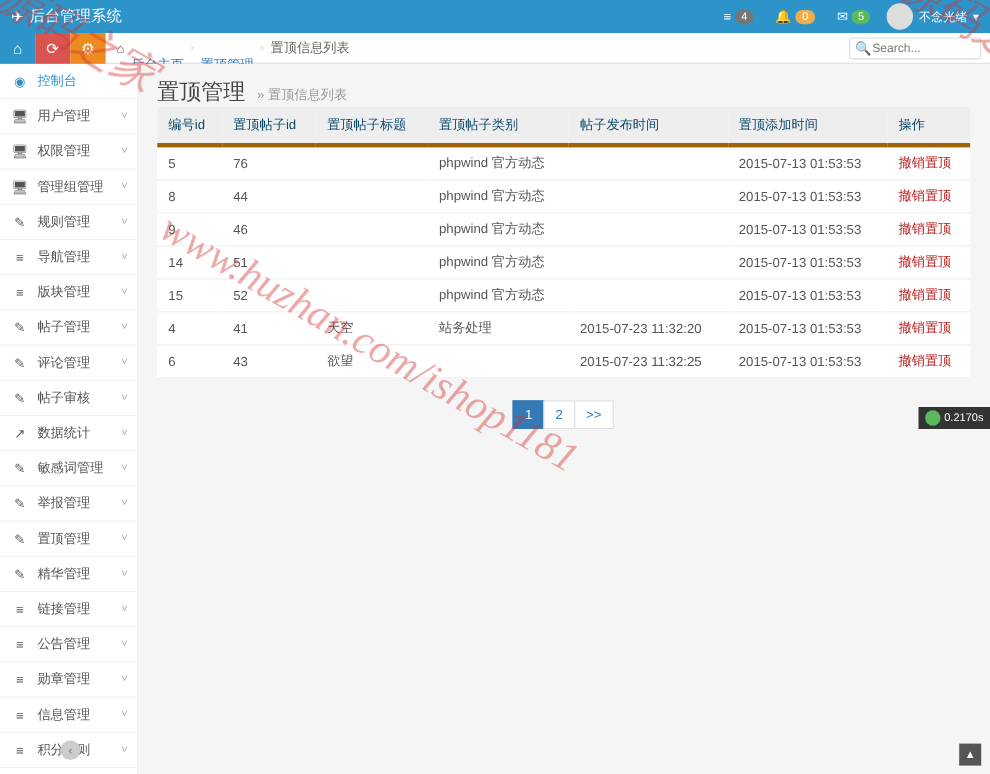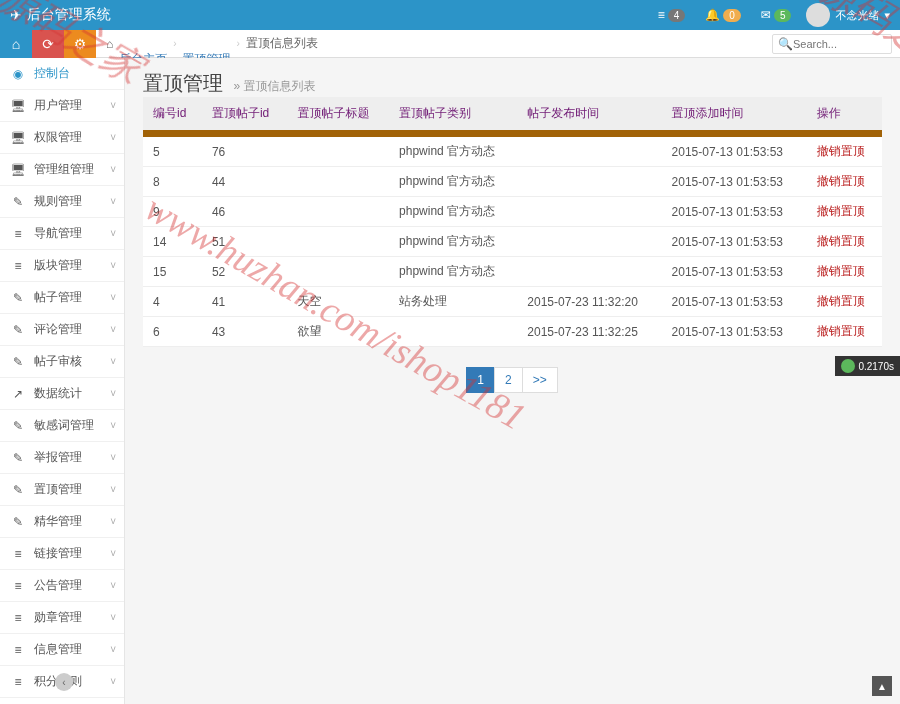--- a/index.html
+++ b/index.html
@@ -27,27 +27,27 @@
 .sidebar { width: 125px; background: #fff; border-right: 1px solid #e5e5e5; overflow-y: auto; }
 .sidebar::-webkit-scrollbar { width: 6px; }
 .menu-item { display: flex; align-items: center; padding: 7px 10px; border-bottom: 1px solid #f0f0f0; font-size: 12px; color: #555; cursor: pointer; position: relative; }
 .menu-item.active { color: #2c94c8; }
 .menu-item .icon { width: 16px; margin-right: 8px; text-align: center; font-size: 12px; }
 .menu-item .arrow { position: absolute; right: 8px; color: #aaa; font-size: 10px; }
 .content { flex: 1; padding: 12px 18px; overflow-y: auto; background: #f5f5f5; }
 .page-title { font-size: 20px; color: #444; font-weight: normal; }
 .page-title .sub { font-size: 12px; color: #999; margin-left: 5px; }
 .table { width: 100%; background: #fff; border-collapse: collapse; font-size: 12px; }
-.table th { background: #eee; padding: 8px 10px; text-align: left; font-weight: normal; color: #701a75; border-bottom: 7px solid #a16207; }
+.table th { background: #eee; padding: 8px 10px; text-align: left; font-weight: normal; color: #0c4a6e; border-bottom: 4px solid #a16207; }
 .table td { padding: 6px 10px; border-bottom: 1px solid #eee; color: #555; }
 .table td a { color: #b91c1c; text-decoration: none; cursor: pointer; }
 .pagination { display: flex; justify-content: center; gap: 0; margin-top: 20px; }
 .pagination .page { padding: 5px 10px; border: 1px solid #ddd; background: #fff; color: #337ab7; font-size: 12px; cursor: pointer; margin-left: -1px; }
 .pagination .page.active { background: #337ab7; color: #fff; border-color: #337ab7; }
-.timer-badge { position: absolute; right: 0; top: 356px; background: #333; color: #fff; padding: 3px 6px; font-size: 10px; display: flex; align-items: center; gap: 3px; }
+.timer-badge { position: absolute; right: 0; top: 370px; background: #333; color: #fff; padding: 3px 6px; font-size: 10px; display: flex; align-items: center; gap: 3px; }
 .timer-badge .dot { width: 14px; height: 14px; background: #5cb85c; border-radius: 50%; display: inline-block; }
 .scroll-top { position: absolute; right: 8px; bottom: 8px; width: 20px; height: 20px; background: #555; color: #fff; display: flex; align-items: center; justify-content: center; font-size: 10px; cursor: pointer; }
 .sidebar-toggle { position: absolute; left: 55px; top: 673px; width: 18px; height: 18px; background: #ccc; color: #666; border-radius: 50%; display: flex; align-items: center; justify-content: center; font-size: 10px; cursor: pointer; }
 .watermark { position: absolute; pointer-events: none; color: rgba(211,47,47,0.42); font-size: 34px; font-family: serif; font-style: italic; z-index: 999; white-space: nowrap; }
 </style>
 </head>
 <body>
 
 <div class="header">
   <div class="logo">

